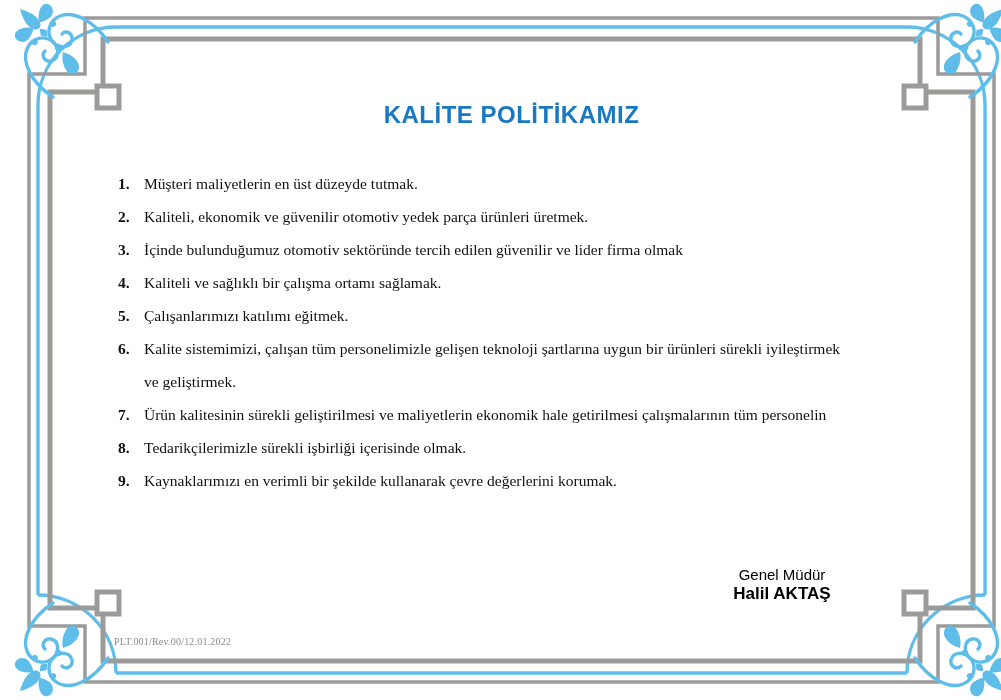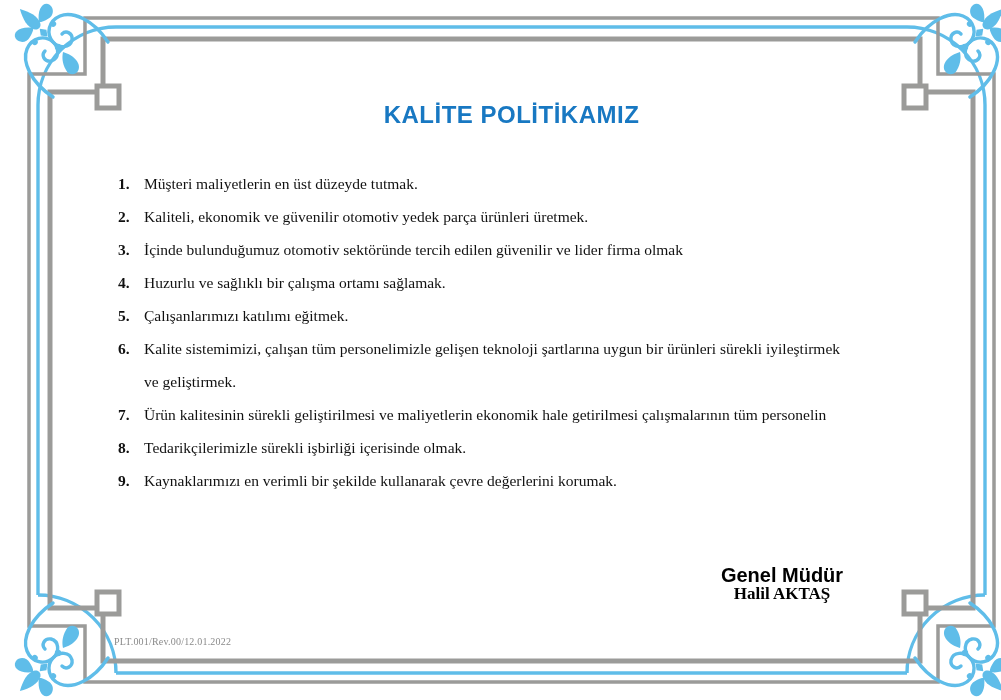--- a/index.html
+++ b/index.html
@@ -52,26 +52,26 @@
 
   .signature {
     position: absolute;
     left: 661px; top: 566px;
     width: 220px;
     text-align: center;
     color: #000000;
   }
   .signature .role {
     font-family: "Liberation Sans", sans-serif;
-    font-weight: bold;
-    font-size: 20px;
+    font-weight: normal;
+    font-size: 15px;
     line-height: 18px;
   }
   .signature .name {
-    font-family: Liberation Serif, serif;
+    font-family: Liberation Sans, sans-serif;
     font-weight: bold;
     font-size: 17px;
     line-height: 20px;
   }
 
   .doc-code {
     position: absolute;
     left: 103px; top: 636px;
     font-size: 10px;
     color: #8a8a8a;
@@ -148,21 +148,21 @@
     <li>
       <span class="num">2.</span>
       <span class="line">Kaliteli, ekonomik ve güvenilir otomotiv yedek parça ürünleri üretmek.</span>
     </li>
     <li>
       <span class="num">3.</span>
       <span class="line">İçinde bulunduğumuz otomotiv sektöründe tercih edilen güvenilir ve lider firma olmak</span>
     </li>
     <li>
       <span class="num">4.</span>
-      <span class="line">Huzurlu ve sağlıklı bir çalışma ortamı sağlamak.</span>
+      <span class="line">Kaliteli ve sağlıklı bir çalışma ortamı sağlamak.</span>
     </li>
     <li>
       <span class="num">5.</span>
       <span class="line">Çalışanlarımızı katılımı eğitmek.</span>
     </li>
     <li>
       <span class="num">6.</span>
       <span class="line">Kalite sistemimizi, çalışan tüm personelimizle gelişen teknoloji şartlarına uygun bir ürünleri sürekli iyileştirmek</span>
       <span class="line">ve geliştirmek.</span>
     </li>

